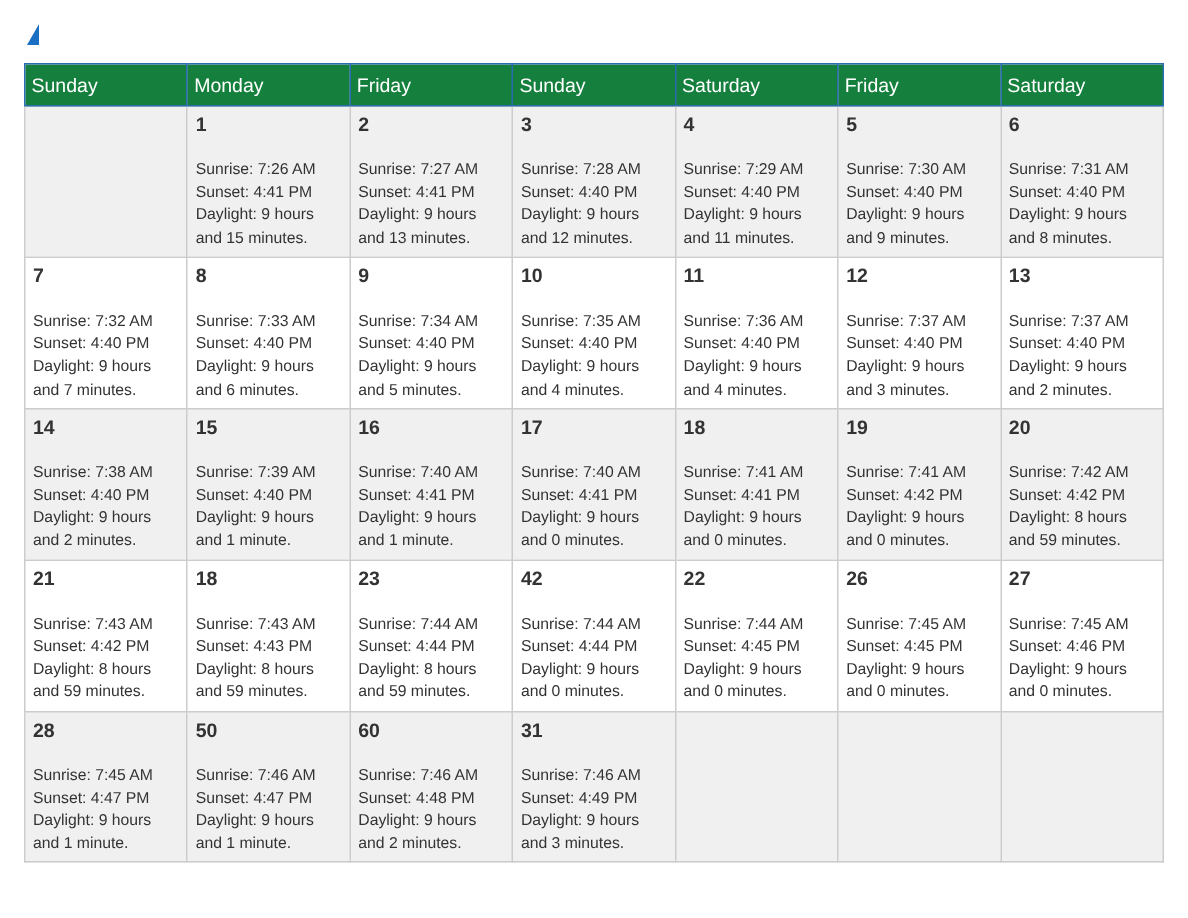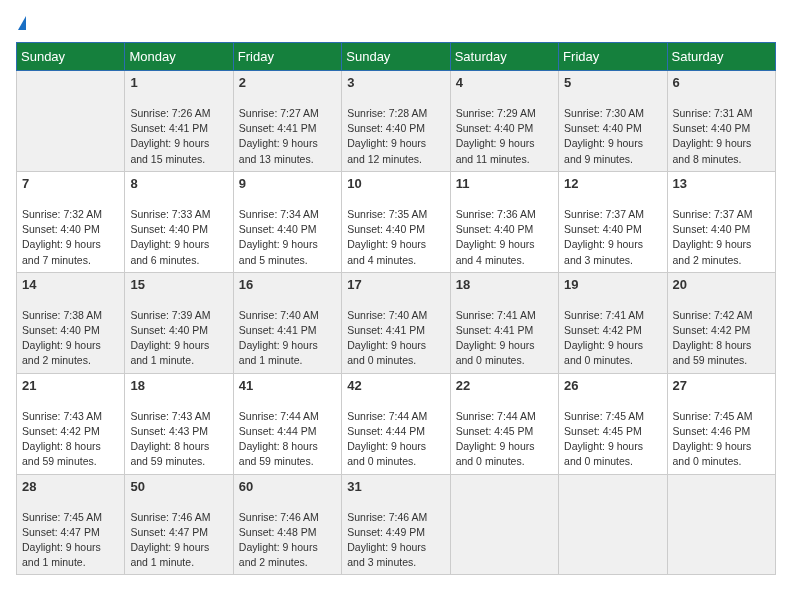--- a/index.html
+++ b/index.html
@@ -224,21 +224,21 @@
       <tr>
         <td>
           <div class="day-number">21</div>
           <div class="day-info">Sunrise: 7:43 AM<br>Sunset: 4:42 PM<br>Daylight: 8 hours and 59 minutes.</div>
         </td>
         <td>
           <div class="day-number">18</div>
           <div class="day-info">Sunrise: 7:43 AM<br>Sunset: 4:43 PM<br>Daylight: 8 hours and 59 minutes.</div>
         </td>
         <td>
-          <div class="day-number">41</div>
+          <div class="day-number">23</div>
           <div class="day-info">Sunrise: 7:44 AM<br>Sunset: 4:44 PM<br>Daylight: 8 hours and 59 minutes.</div>
         </td>
         <td>
           <div class="day-number">42</div>
           <div class="day-info">Sunrise: 7:44 AM<br>Sunset: 4:44 PM<br>Daylight: 9 hours and 0 minutes.</div>
         </td>
         <td>
           <div class="day-number">22</div>
           <div class="day-info">Sunrise: 7:44 AM<br>Sunset: 4:45 PM<br>Daylight: 9 hours and 0 minutes.</div>
         </td>

